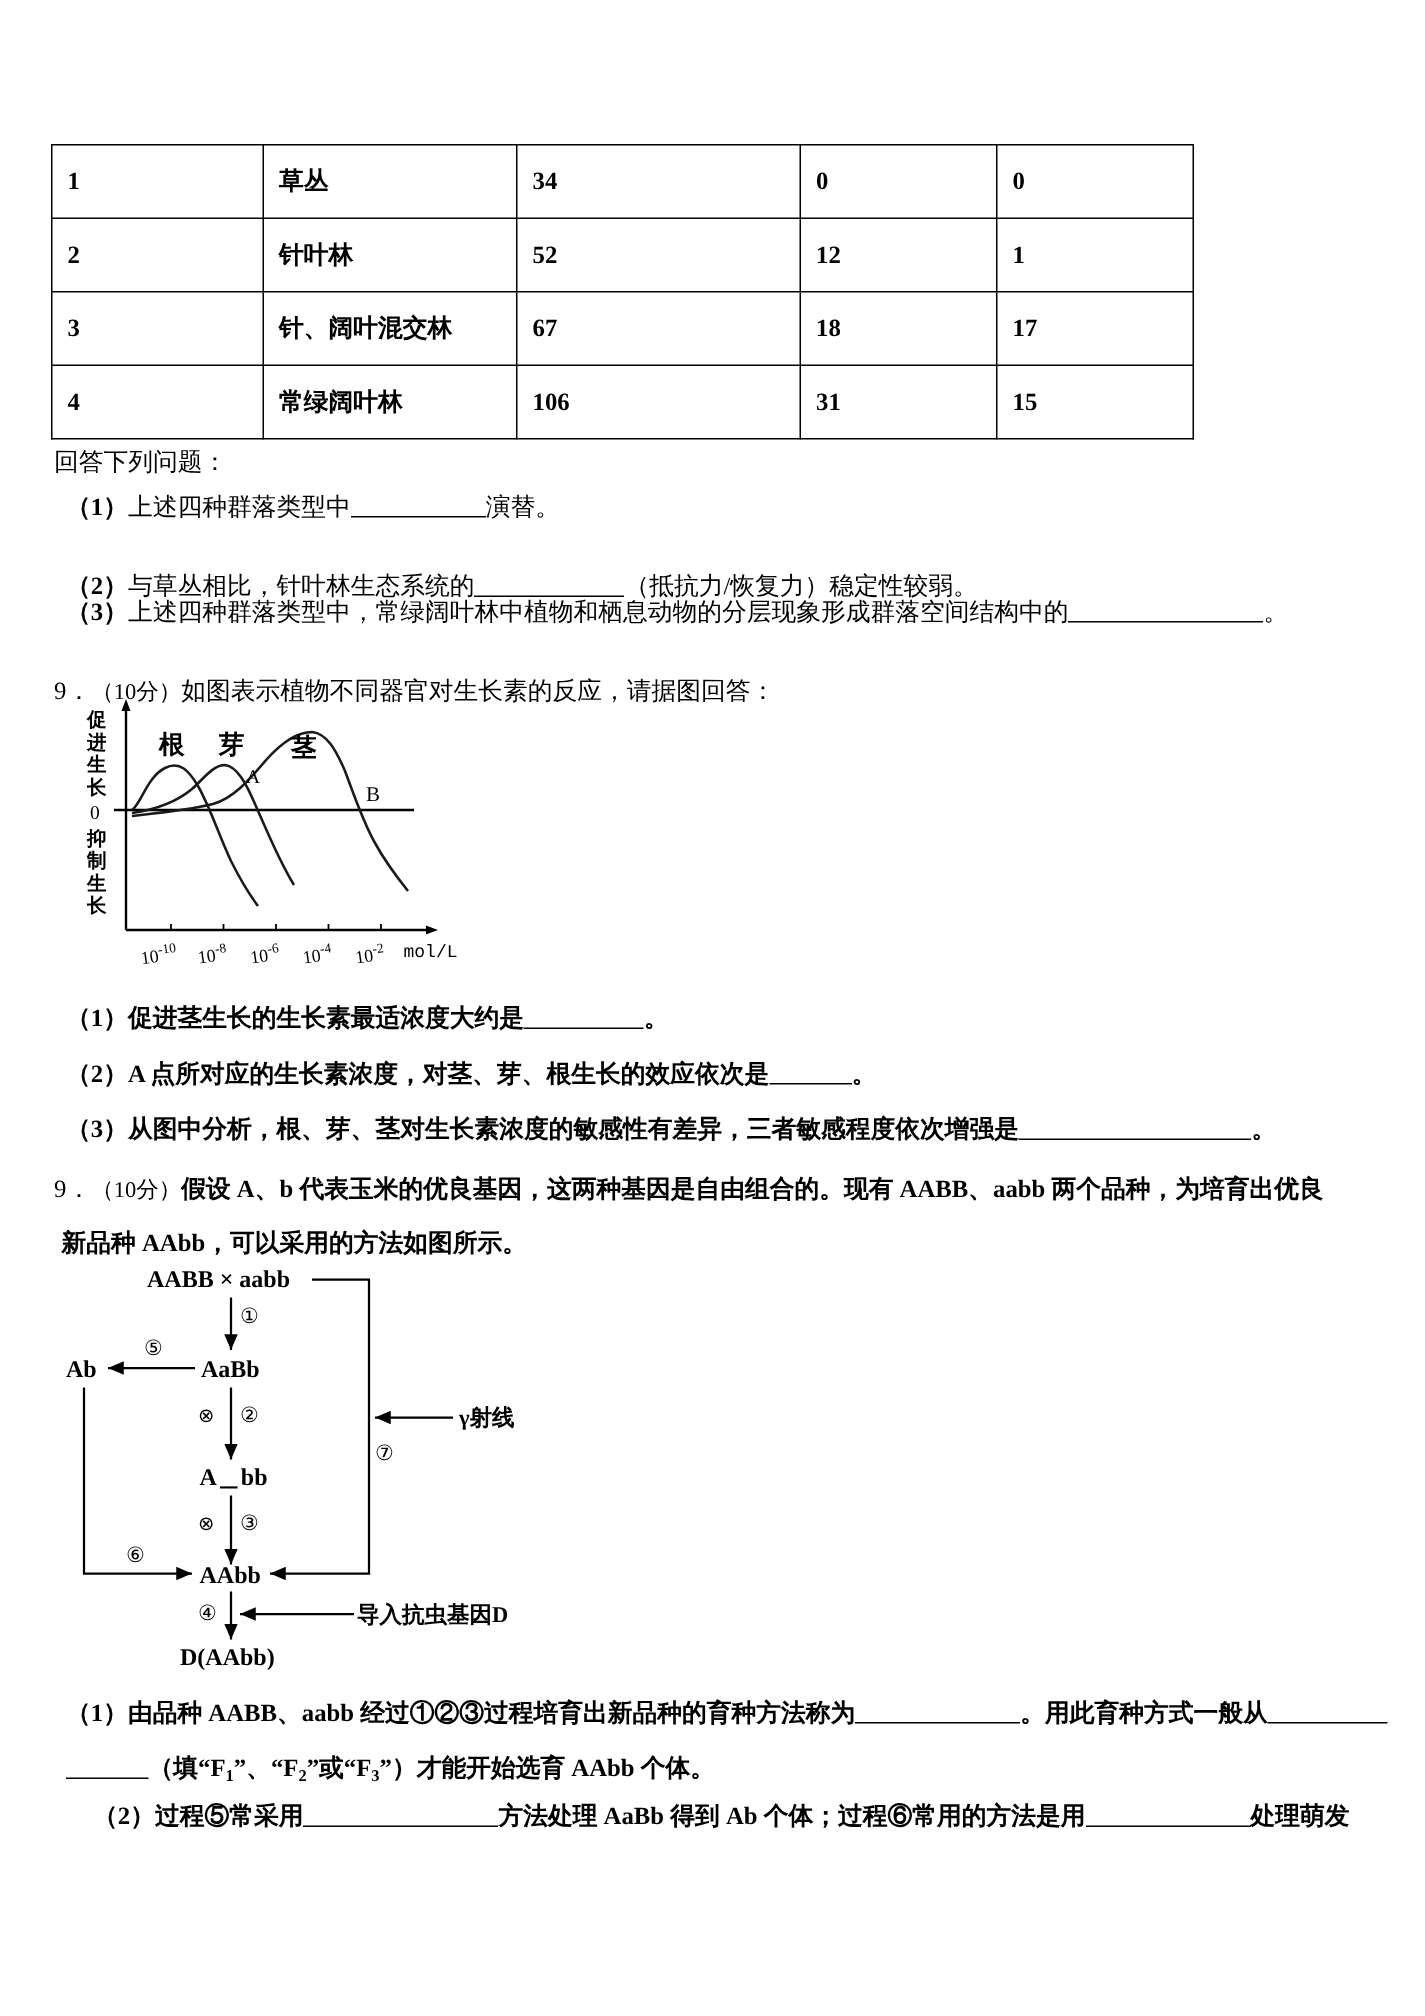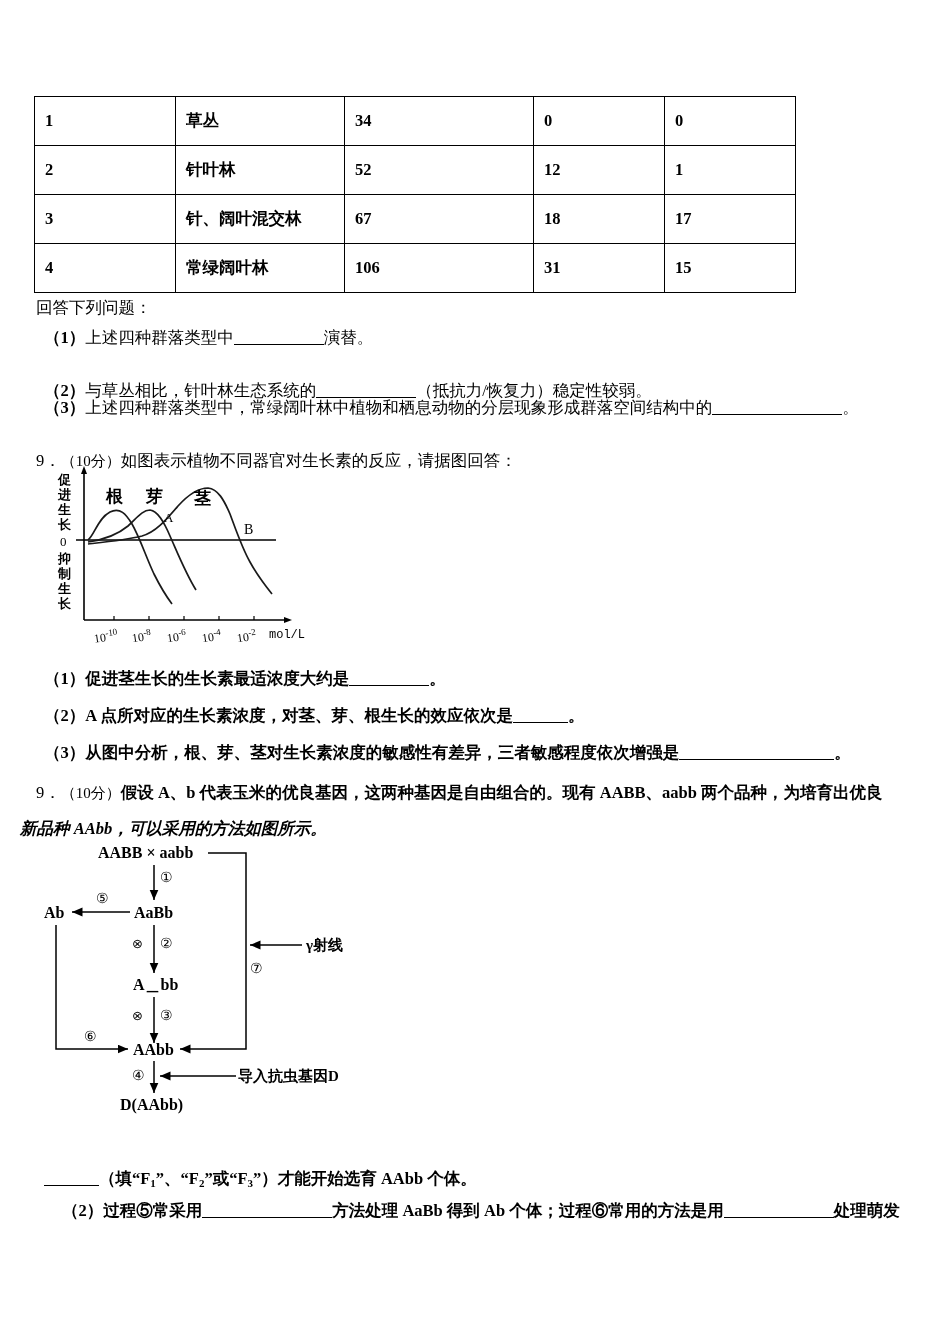--- a/index.html
+++ b/index.html
@@ -203,21 +203,21 @@
     <span class="bold">（2）</span><span class="bold">A 点所对应的生长素浓度，对茎、芽、根生长的效应依次是</span><span class="blank b55"></span><span class="bold">。</span>
   </div>
 
   <div class="txt" style="left:44px; top:742px;">
     <span class="bold">（3）</span><span class="bold">从图中分析，根、芽、茎对生长素浓度的敏感性有差异，三者敏感程度依次增强是</span><span class="blank b155"></span><span class="bold">。</span>
   </div>
 
   <div class="txt" style="left:36px; top:782px;">
     <span>9．</span><span style="font-size:15px;">（10分）</span><span class="bold">假设 A、b 代表玉米的优良基因，这两种基因是自由组合的。现有 AABB、aabb 两个品种，为培育出优良</span>
   </div>
-  <div class="txt bold" style="left:20px; top:818px;font-style:italic;">新品种 AAbb，可以采用的方法如图所示。</div>
+  <div class="txt bold" style="left:41px; top:818px;">新品种 AAbb，可以采用的方法如图所示。</div>
 
   <div class="fig" style="left:40px; top:845px;">
     <svg width="350" height="275" viewBox="0 0 350 275">
       <defs>
         <marker id="ah" markerWidth="9" markerHeight="9" refX="7" refY="3" orient="auto" markerUnits="strokeWidth">
           <path d="M0,0 L7,3 L0,6 z" fill="#000"></path>
         </marker>
       </defs>
 
       <text x="58" y="13" font-family="'Liberation Serif',serif" font-size="16" font-weight="bold">AABB × aabb</text>
@@ -256,20 +256,23 @@
       <line x1="114" y1="216" x2="114" y2="248" stroke="#000" stroke-width="1.5" marker-end="url(#ah)"></line>
       <text x="92" y="235" font-family="'Liberation Serif',serif" font-size="14">④</text>
 
       <line x1="196" y1="231" x2="120" y2="231" stroke="#000" stroke-width="1.5" marker-end="url(#ah)"></line>
       <text x="198" y="236" font-family="'Liberation Serif',serif" font-size="15" font-weight="bold">导入抗虫基因D</text>
 
       <text x="80" y="265" font-family="'Liberation Serif',serif" font-size="16" font-weight="bold">D(AAbb)</text>
     </svg>
   </div>
 
+  <div class="txt" style="left:44px; top:1131px;">
+    <span class="bold">（1）</span><span class="bold">由品种 AABB、aabb 经过①②③过程培育出新品种的育种方法称为</span><span class="blank b110"></span><span class="bold">。用此育种方式一般从</span><span class="blank b80"></span>
+  </div>
 
   <div class="txt" style="left:44px; top:1168px;">
     <span class="blank b55"></span><span class="bold">（填</span><span class="bold">“F<sub>1</sub>”</span><span class="bold">、</span><span class="bold">“F<sub>2</sub>”</span><span class="bold">或</span><span class="bold">“F<sub>3</sub>”</span><span class="bold">）才能开始选育 AAbb 个体。</span>
   </div>
 
   <div class="txt" style="left:44px; top:1200px;margin-left:18px;">
     <span class="bold">（2）</span><span class="bold">过程⑤常采用</span><span class="blank b130"></span><span class="bold">方法处理 AaBb 得到 Ab 个体；过程⑥常用的方法是用</span><span class="blank b110"></span><span class="bold">处理萌发</span>
   </div>
 
 </div>

